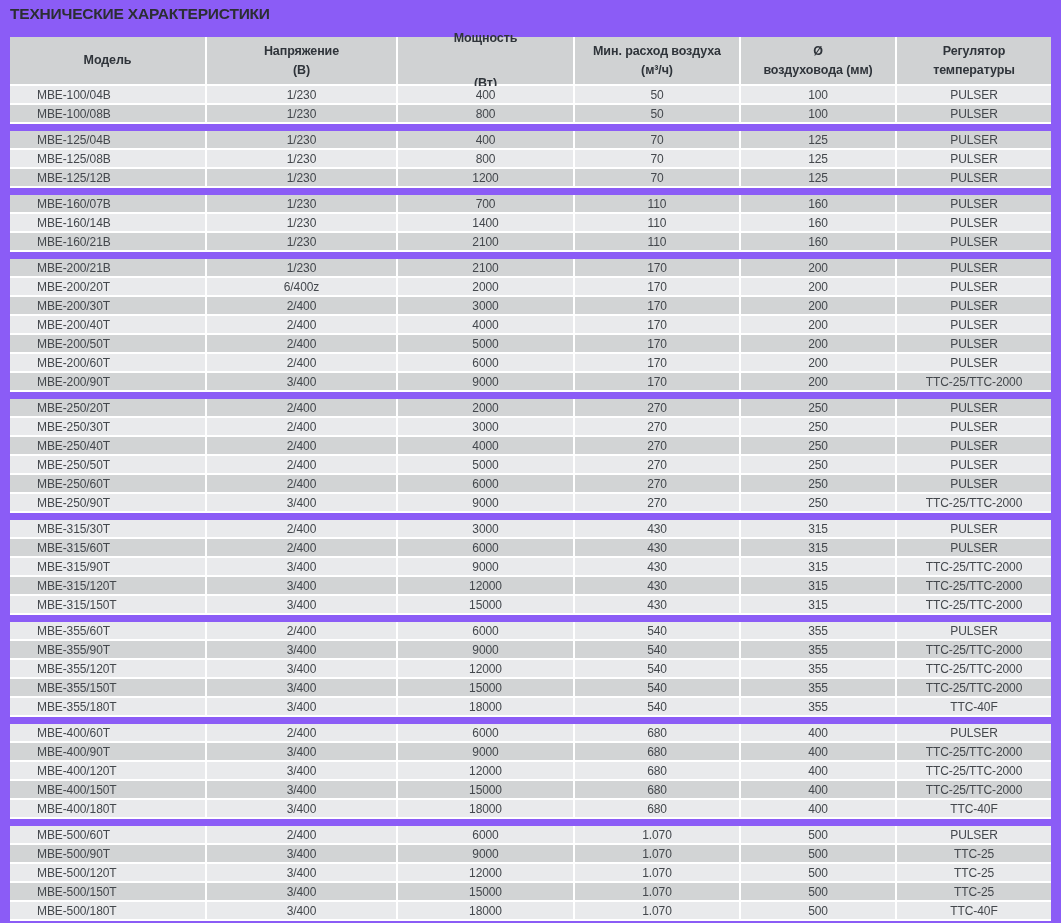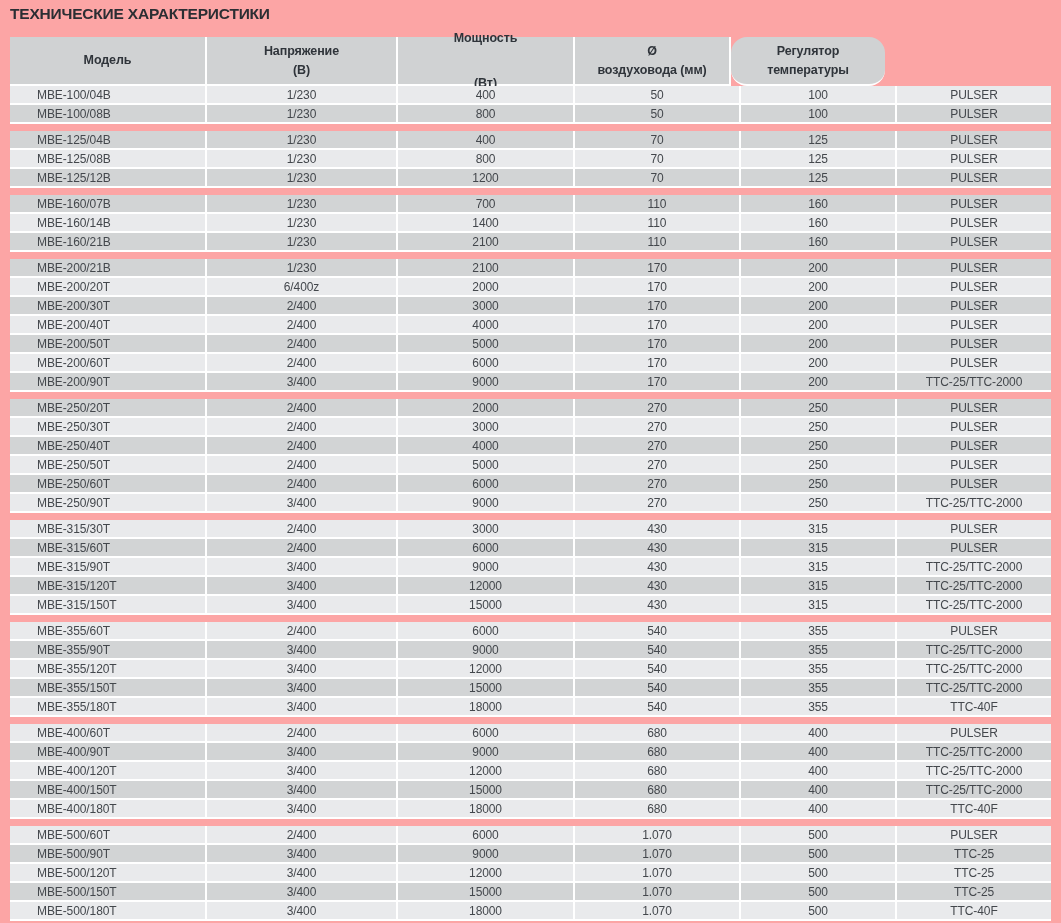--- a/index.html
+++ b/index.html
@@ -5,21 +5,21 @@
   html, body {
     margin: 0;
     padding: 0;
     background: #ffffff;
     font-family: "Liberation Sans", "DejaVu Sans", sans-serif;
   }
   .page {
     position: relative;
     width: 1061px;
     height: 923px;
-    background: #fca5a5;
+    background: #8b5cf6;
     overflow: hidden;
     box-sizing: border-box;
     padding: 5px 10px 0 10px;
   }
   .title {
     font-size: 15.5px;
     font-weight: bold;
     color: #2b2e33;
     letter-spacing: -0.2px;
     line-height: 18px;
@@ -42,21 +42,21 @@
     flex-direction: column;
     justify-content: center;
     align-items: center;
     text-align: center;
     font-size: 12.5px;
     font-weight: bold;
     color: #2f343a;
     line-height: 19px;
     letter-spacing: -0.1px;
   }
-  .header-cell:last-child { border-right: none; border-radius: 16px; }
+  .header-cell:last-child { border-right: none; }
   .group { margin-bottom: 7px; }
   .group:last-child { margin-bottom: 0; }
   .row {
     display: flex;
     width: 1041px;
   }
   .cell {
     box-sizing: border-box;
     height: 19px;
     border-bottom: 2px solid #ffffff;
@@ -96,20 +96,24 @@
           <div>Модель</div>
         </div>
         <div class="header-cell w-voltage">
           <div>Напряжение</div>
           <div>(В)</div>
         </div>
         <div class="header-cell w-power">
           <div>Мощность</div>
           <div>(Вт)</div>
         </div>
+        <div class="header-cell w-airflow">
+          <div>Мин. расход воздуха</div>
+          <div>(м³/ч)</div>
+        </div>
         <div class="header-cell w-diameter">
           <div>Ø</div>
           <div>воздуховода (мм)</div>
         </div>
         <div class="header-cell w-regulator">
           <div>Регулятор</div>
           <div>температуры</div>
         </div>
       </div>
     <div class="table-body">

